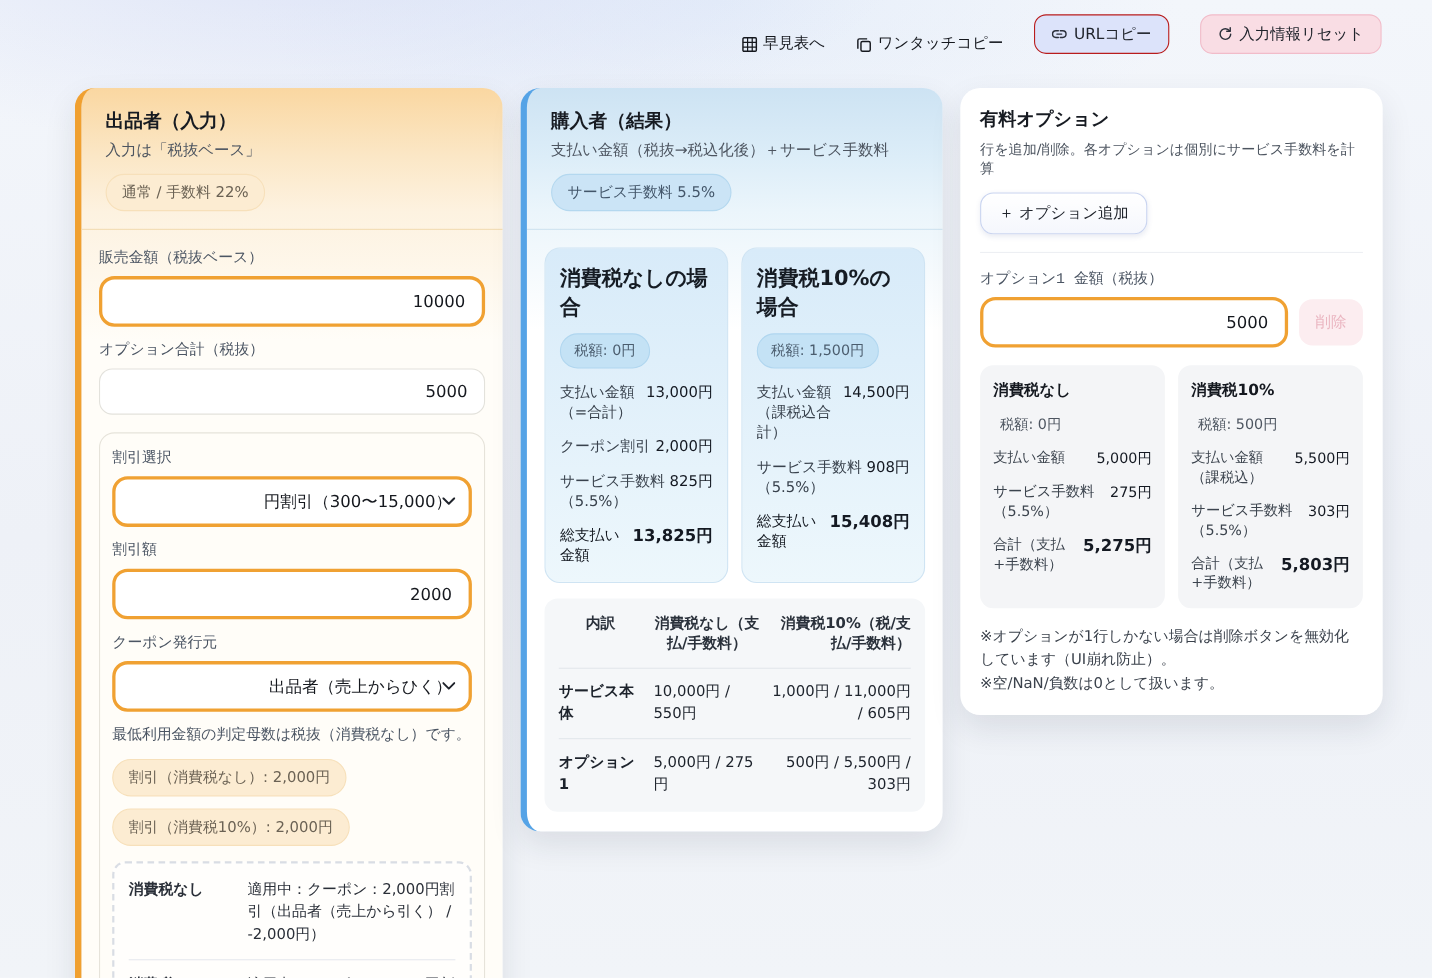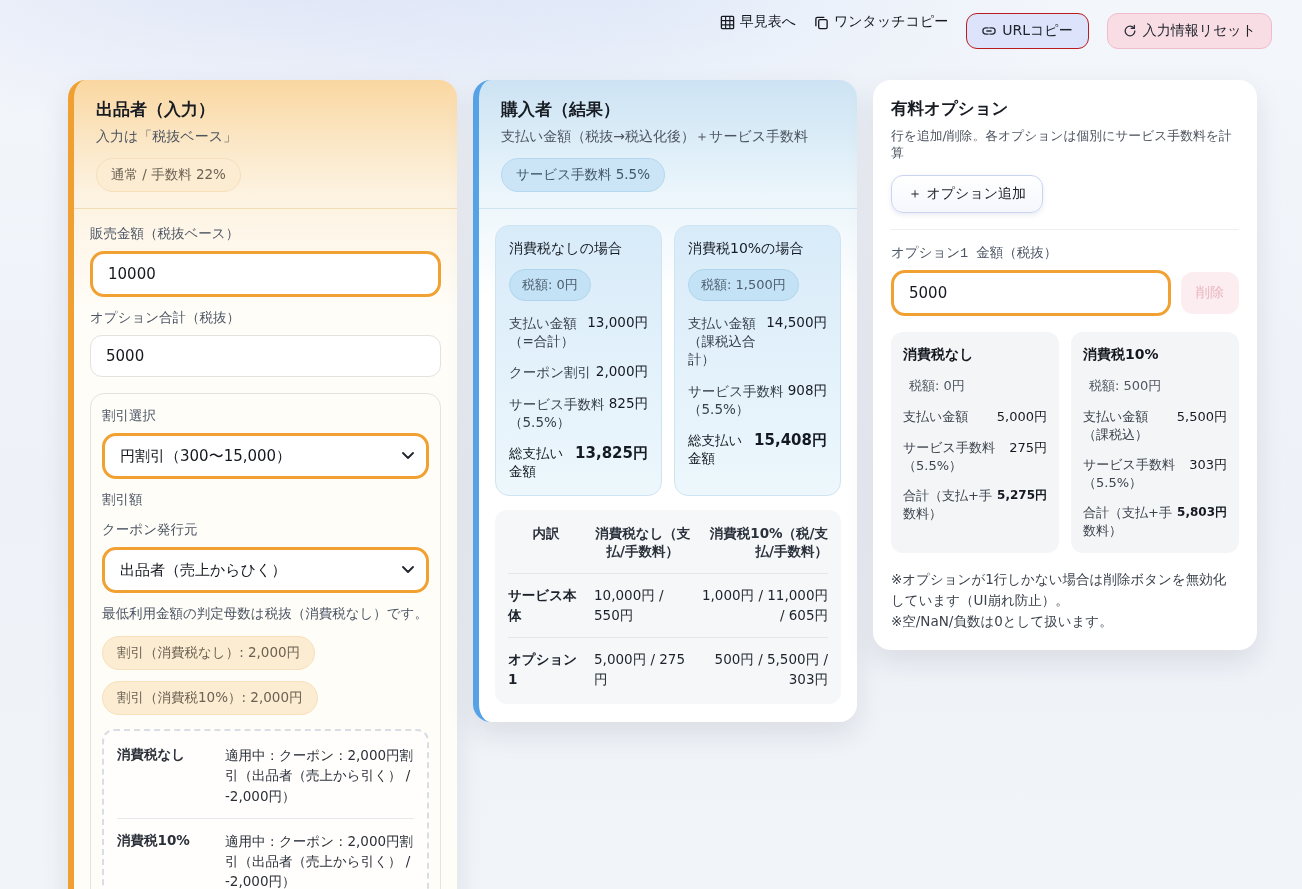--- a/index.html
+++ b/index.html
@@ -8,21 +8,21 @@
     font-family: "DejaVu Sans", "Liberation Sans", sans-serif;
     color:#1f2430;
     background:
       radial-gradient(900px 320px at 22% -6%, rgba(203,212,243,.55), transparent 60%),
       radial-gradient(700px 280px at 50% 0%, rgba(214,228,248,.45), transparent 60%),
       linear-gradient(180deg,#f3f6fb 0%,#eef1f7 55%,#f1f4f8 100%);
     position:relative;
   }
 
   
-  .toolbar { position:absolute; top:13px; right:30px; display:flex; align-items:flex-start; gap:18px; }
+  .toolbar { position:absolute; top:13px; right:46px; display:flex; align-items:flex-end; gap:28px; }
   .tool-link { display:flex; align-items:center; gap:5px; background:none; border:none;
     font:14px "DejaVu Sans","Liberation Sans",sans-serif; color:#15181e; cursor:pointer; }
   .pill-btn { display:flex; align-items:center; gap:6px; padding:8px 15px; border-radius:11px;
     font:14px "DejaVu Sans","Liberation Sans",sans-serif; color:#20242c; cursor:pointer; }
   .pill-blue { background:#dce3fa; border:1px solid #b91c1c; }
   .pill-pink { background:#f9dde4; border:1px solid #f1bcc9; }
   .icon { flex:0 0 auto; display:block; }
 
   
   .panels { position:absolute; left:68px; top:80px; display:flex; gap:16px; align-items:flex-start; }
@@ -42,21 +42,21 @@
   .badge { display:inline-block; margin-top:12px; padding:7px 14px; border-radius:999px; font-size:13.5px; }
   .badge-cream { background:#fcecd2; border:1px solid #f7e0ba; color:#6b6254; }
   .badge-blue  { background:#cbe4f6; border:1px solid #b4d8ef; color:#43566a; }
 
   .p-body { padding:16px 16px 18px; }
 
   .lbl { font-size:13.5px; color:#4b5563; margin:12px 0 8px; }
   .lbl:first-child { margin-top:0;font-family:Liberation Mono, monospace; }
 
   .input { display:block; width:100%; height:46px; border-radius:14px; padding:0 15px;
-    font:15px "DejaVu Sans","Liberation Sans",sans-serif; color:#15181e; background:#fff; outline:none; }
+    font:15px "DejaVu Sans","Liberation Sans",sans-serif; color:#15181e; background:#fff; outline:none;text-align:right; }
   .input-orange { border:3px solid #f0a132; }
   .input-plain  { height:42px; border:1px solid #e3e2dc; border-radius:12px; }
 
   .selectwrap { position:relative; }
   select.input { -webkit-appearance:none; appearance:none; cursor:pointer; }
   .selectwrap .chev { position:absolute; right:15px; top:50%; margin-top:-4px; pointer-events:none; }
 
   .subcard { margin-top:16px; border:1px solid #e6e3da; border-radius:14px; padding:13px 11px 13px; }
   .minnote { margin:12px 0 2px; font-size:13.5px; color:#4b5563; }
   .badge-block { display:inline-block; margin-top:11px; }
@@ -64,21 +64,21 @@
   .dashed { margin-top:14px; border:2px dashed #d9dde4; border-radius:12px; padding:2px 13px; background:rgba(255,255,255,.6); }
   .drow { display:flex; gap:10px; padding:12px 0; align-items:flex-start; }
   .drow + .drow { border-top:1px solid #e6e9ee; }
   .dlabel { flex:0 0 98px; font-size:13.5px; font-weight:bold; color:#2a2f38; padding-top:1px; }
   .dtext  { flex:1; font-size:13.5px; color:#2a2f38; line-height:1.5; }
 
   
   .cards2 { display:grid; grid-template-columns:1fr 1fr; gap:12px; }
   .bluecard { background:linear-gradient(180deg,#d8ebf9,#edf7fc); border:1px solid #cfe4f3;
     border-radius:14px; padding:14px 13px; }
-  .bc-title { font-size:14px; font-weight:normal; color:#161c24; }
+  .bc-title { font-size:19px; font-weight:bold; color:#161c24; }
   .tax-badge { display:inline-block; margin-top:11px; padding:6px 12px; border-radius:999px;
     background:#c4e2f5; border:1px solid #b0d6ef; font-size:13px; color:#4b5d6e; }
   .crow { display:flex; justify-content:space-between; align-items:flex-start; gap:4px; margin-top:13px; }
   .crow .cl { font-size:13.5px; color:#39424d; line-height:1.35; }
   .crow .cv { font-size:13.5px; color:#141922; white-space:nowrap; }
   .crow.total .cl { font-weight:normal; font-size:13.5px; color:#11161e; }
   .crow.total .cv { font-weight:bold; font-size:15px; }
 
   .btable { margin-top:14px; background:#f5f7f9; border-radius:12px; padding:2px 13px; }
   .trow { display:grid; grid-template-columns:76px 1fr 1.3fr; gap:10px; padding:12px 0; align-items:start; }
@@ -104,21 +104,21 @@
   .opt-body { padding:14px 18px 18px; }
   .optrow { display:flex; gap:10px; align-items:center; }
   .optrow .input { flex:1; }
   .del-btn { flex:0 0 auto; padding:12px 15px; border:none; border-radius:12px;
     background:#fcedf0; color:#eab5c0; font:14px "DejaVu Sans","Liberation Sans",sans-serif; cursor:not-allowed; }
   .graycard { background:#f4f5f7; border-radius:12px; padding:14px 12px; }
   .gc-title { font-size:14px; font-weight:bold; color:#14181f; }
   .gc-tax { margin:13px 0 0 6px; font-size:13px; color:#4d5560; }
   .graycard .crow .cl { font-size:13px; color:#3c444e; }
   .graycard .crow .cv { font-size:13px; }
-  .graycard .crow.total .cv { font-size:12px; }
+  .graycard .crow.total .cv { font-size:15px; }
   .opt-cards { margin-top:16px; }
   .notes { margin-top:16px; font-size:13.5px; color:#3b424c; line-height:1.55; }
 </style>
 </head>
 <body>
 
 <div class="toolbar">
   <button class="tool-link">
     <svg class="icon" width="15" height="15" viewBox="0 0 16 16">
         <rect x="1.5" y="1.5" width="13" height="13" rx="1" fill="none" stroke="#15181e" stroke-width="1.4"></rect>
@@ -168,20 +168,21 @@
         <div class="selectwrap">
           <select class="input input-orange">
             <option>円割引（300〜15,000）</option>
           </select>
           <svg class="chev" width="12" height="8" viewBox="0 0 12 8">
               <path d="M1 1l5 5 5-5" fill="none" stroke="#20242c" stroke-width="1.8" stroke-linecap="round" stroke-linejoin="round"></path>
             </svg>
         </div>
 
         <div class="lbl">割引額</div>
+        <input class="input input-orange" type="text" value="2000" style="">
 
         <div class="lbl">クーポン発行元</div>
         <div class="selectwrap">
           <select class="input input-orange">
             <option>出品者（売上からひく）</option>
           </select>
           <svg class="chev" width="12" height="8" viewBox="0 0 12 8">
               <path d="M1 1l5 5 5-5" fill="none" stroke="#20242c" stroke-width="1.8" stroke-linecap="round" stroke-linejoin="round"></path>
             </svg>
         </div>

